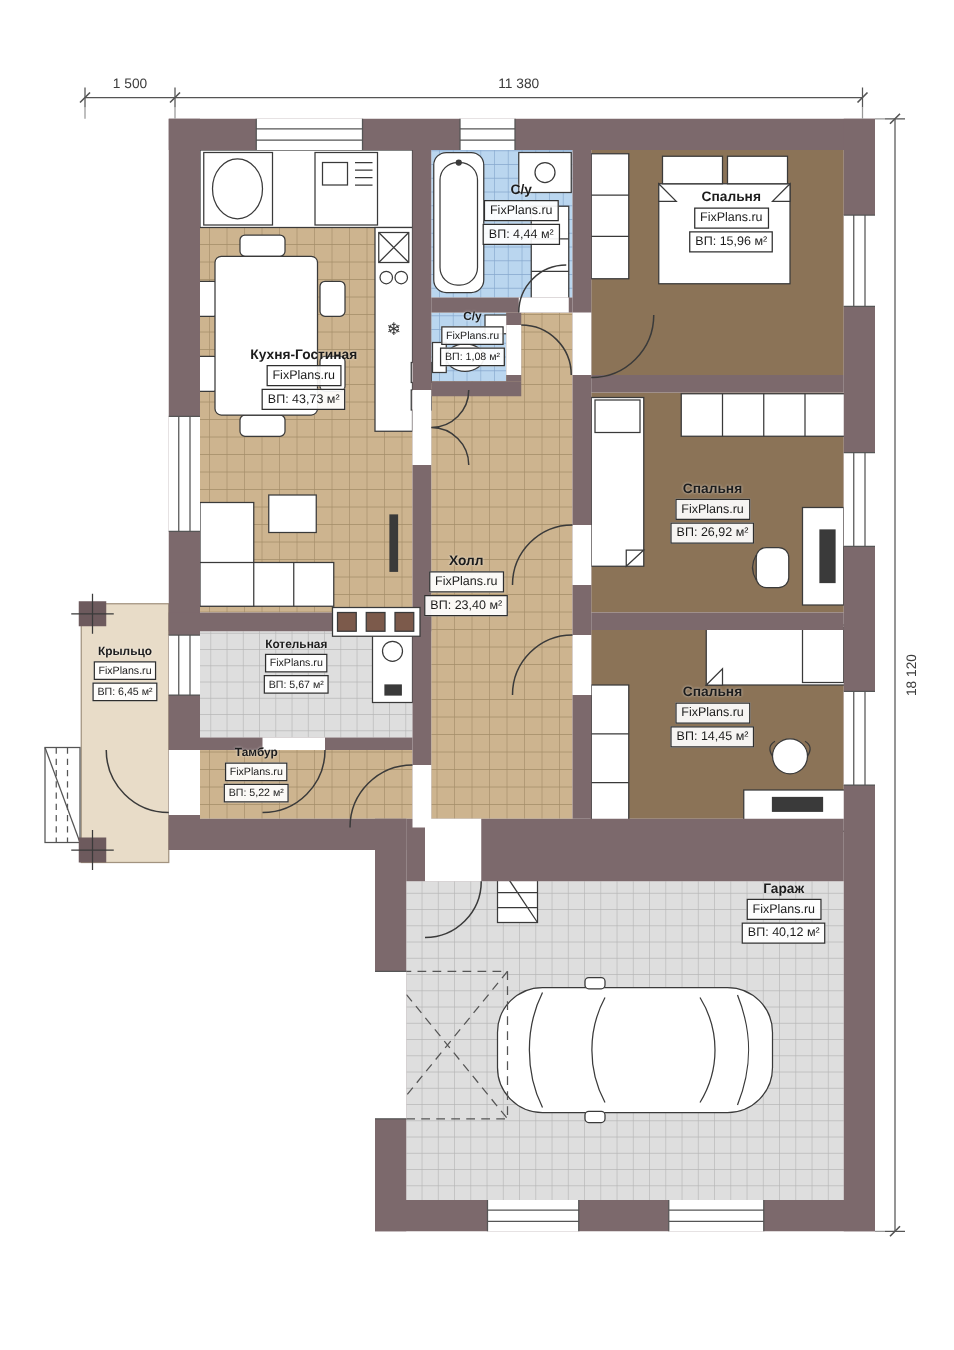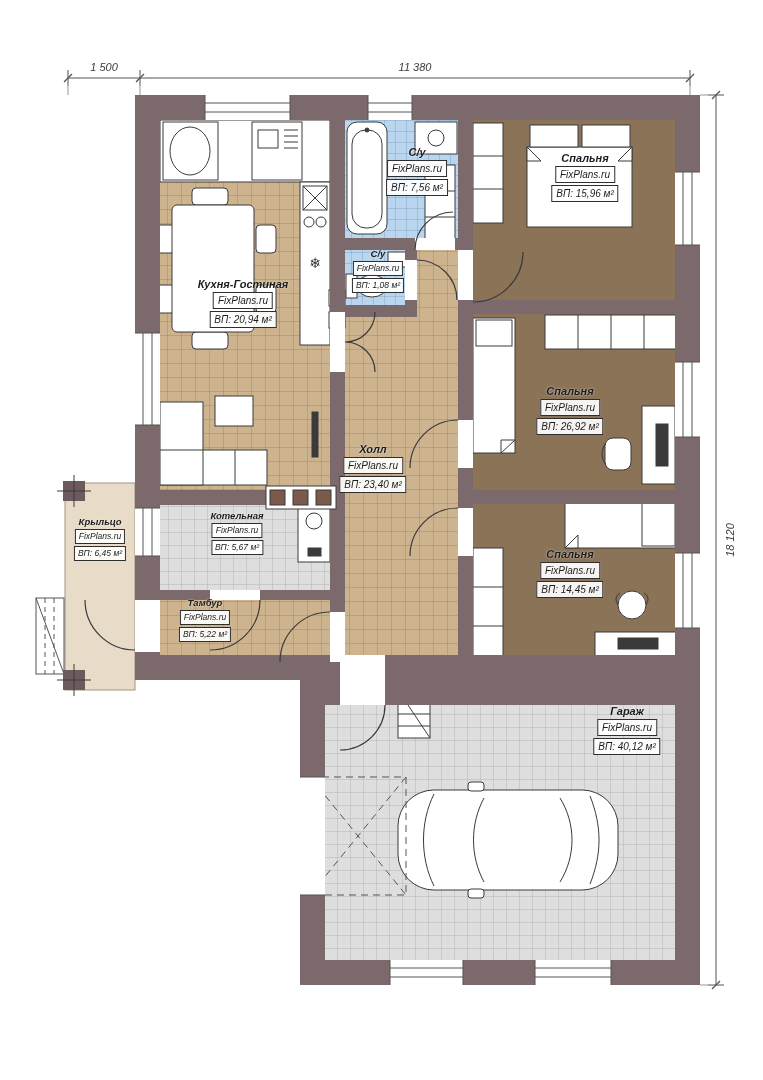--- a/index.html
+++ b/index.html
@@ -1,19 +1,19 @@
 <!DOCTYPE html>
 <html><head>
 <meta charset="utf-8">
 <style>
   html,body{margin:0;padding:0;background:#ffffff;}
   .plan{position:relative;width:763px;height:1080px;background:#fff;overflow:hidden;
         font-family:"Liberation Sans",sans-serif;}
   .plan svg{position:absolute;left:0;top:0;}
-  .labels{position:absolute;left:0;top:0;width:665px;height:1080px;pointer-events:none;font-style:italic;}
+  .labels{position:absolute;left:0;top:0;width:665px;height:1080px;pointer-events:none;}
   .room-label{position:absolute;transform:translateX(-50%);display:flex;flex-direction:column;
               align-items:center;gap:2px;}
   .room-name{font-weight:bold;font-size:11px;color:#1c1c1c;white-space:nowrap;
              text-shadow:0 0 2px rgba(255,255,255,.75);}
   .label-box{border:1px solid #2e2e2e;background:rgba(255,255,255,.92);font-size:10px;
              padding:0 4px;line-height:15px;color:#1c1c1c;white-space:nowrap;}
   .room-label.small .room-name{font-size:9.5px;}
   .room-label.small .label-box{font-size:8.5px;line-height:13px;padding:0 3px;}
   .dim{position:absolute;font-size:11px;color:#3c3c3c;white-space:nowrap;}
   .dim.rot{transform:translate(-50%,-50%) rotate(-90deg);}
@@ -304,27 +304,27 @@
 
 <div class="labels">
 
   <div class="dim ctr" style="left:104px;top:61px">1 500</div>
   <div class="dim ctr" style="left:415px;top:61px">11 380</div>
   <div class="dim rot" style="left:730px;top:540px">18 120</div>
 
   <div class="room-label" style="left:243px;top:278px">
     <div class="room-name">Кухня-Гостиная</div>
     <div class="label-box">FixPlans.ru</div>
-    <div class="label-box">ВП: 20,94 м²</div>
+    <div class="label-box">ВП: 43,73 м²</div>
   </div>
 
   <div class="room-label" style="left:417px;top:146px">
     <div class="room-name">С/у</div>
     <div class="label-box">FixPlans.ru</div>
-    <div class="label-box">ВП: 7,56 м²</div>
+    <div class="label-box">ВП: 4,44 м²</div>
   </div>
 
   <div class="room-label small" style="left:378px;top:248px">
     <div class="room-name">С/у</div>
     <div class="label-box">FixPlans.ru</div>
     <div class="label-box">ВП: 1,08 м²</div>
   </div>
 
   <div class="room-label" style="left:585px;top:152px">
     <div class="room-name">Спальня</div>

